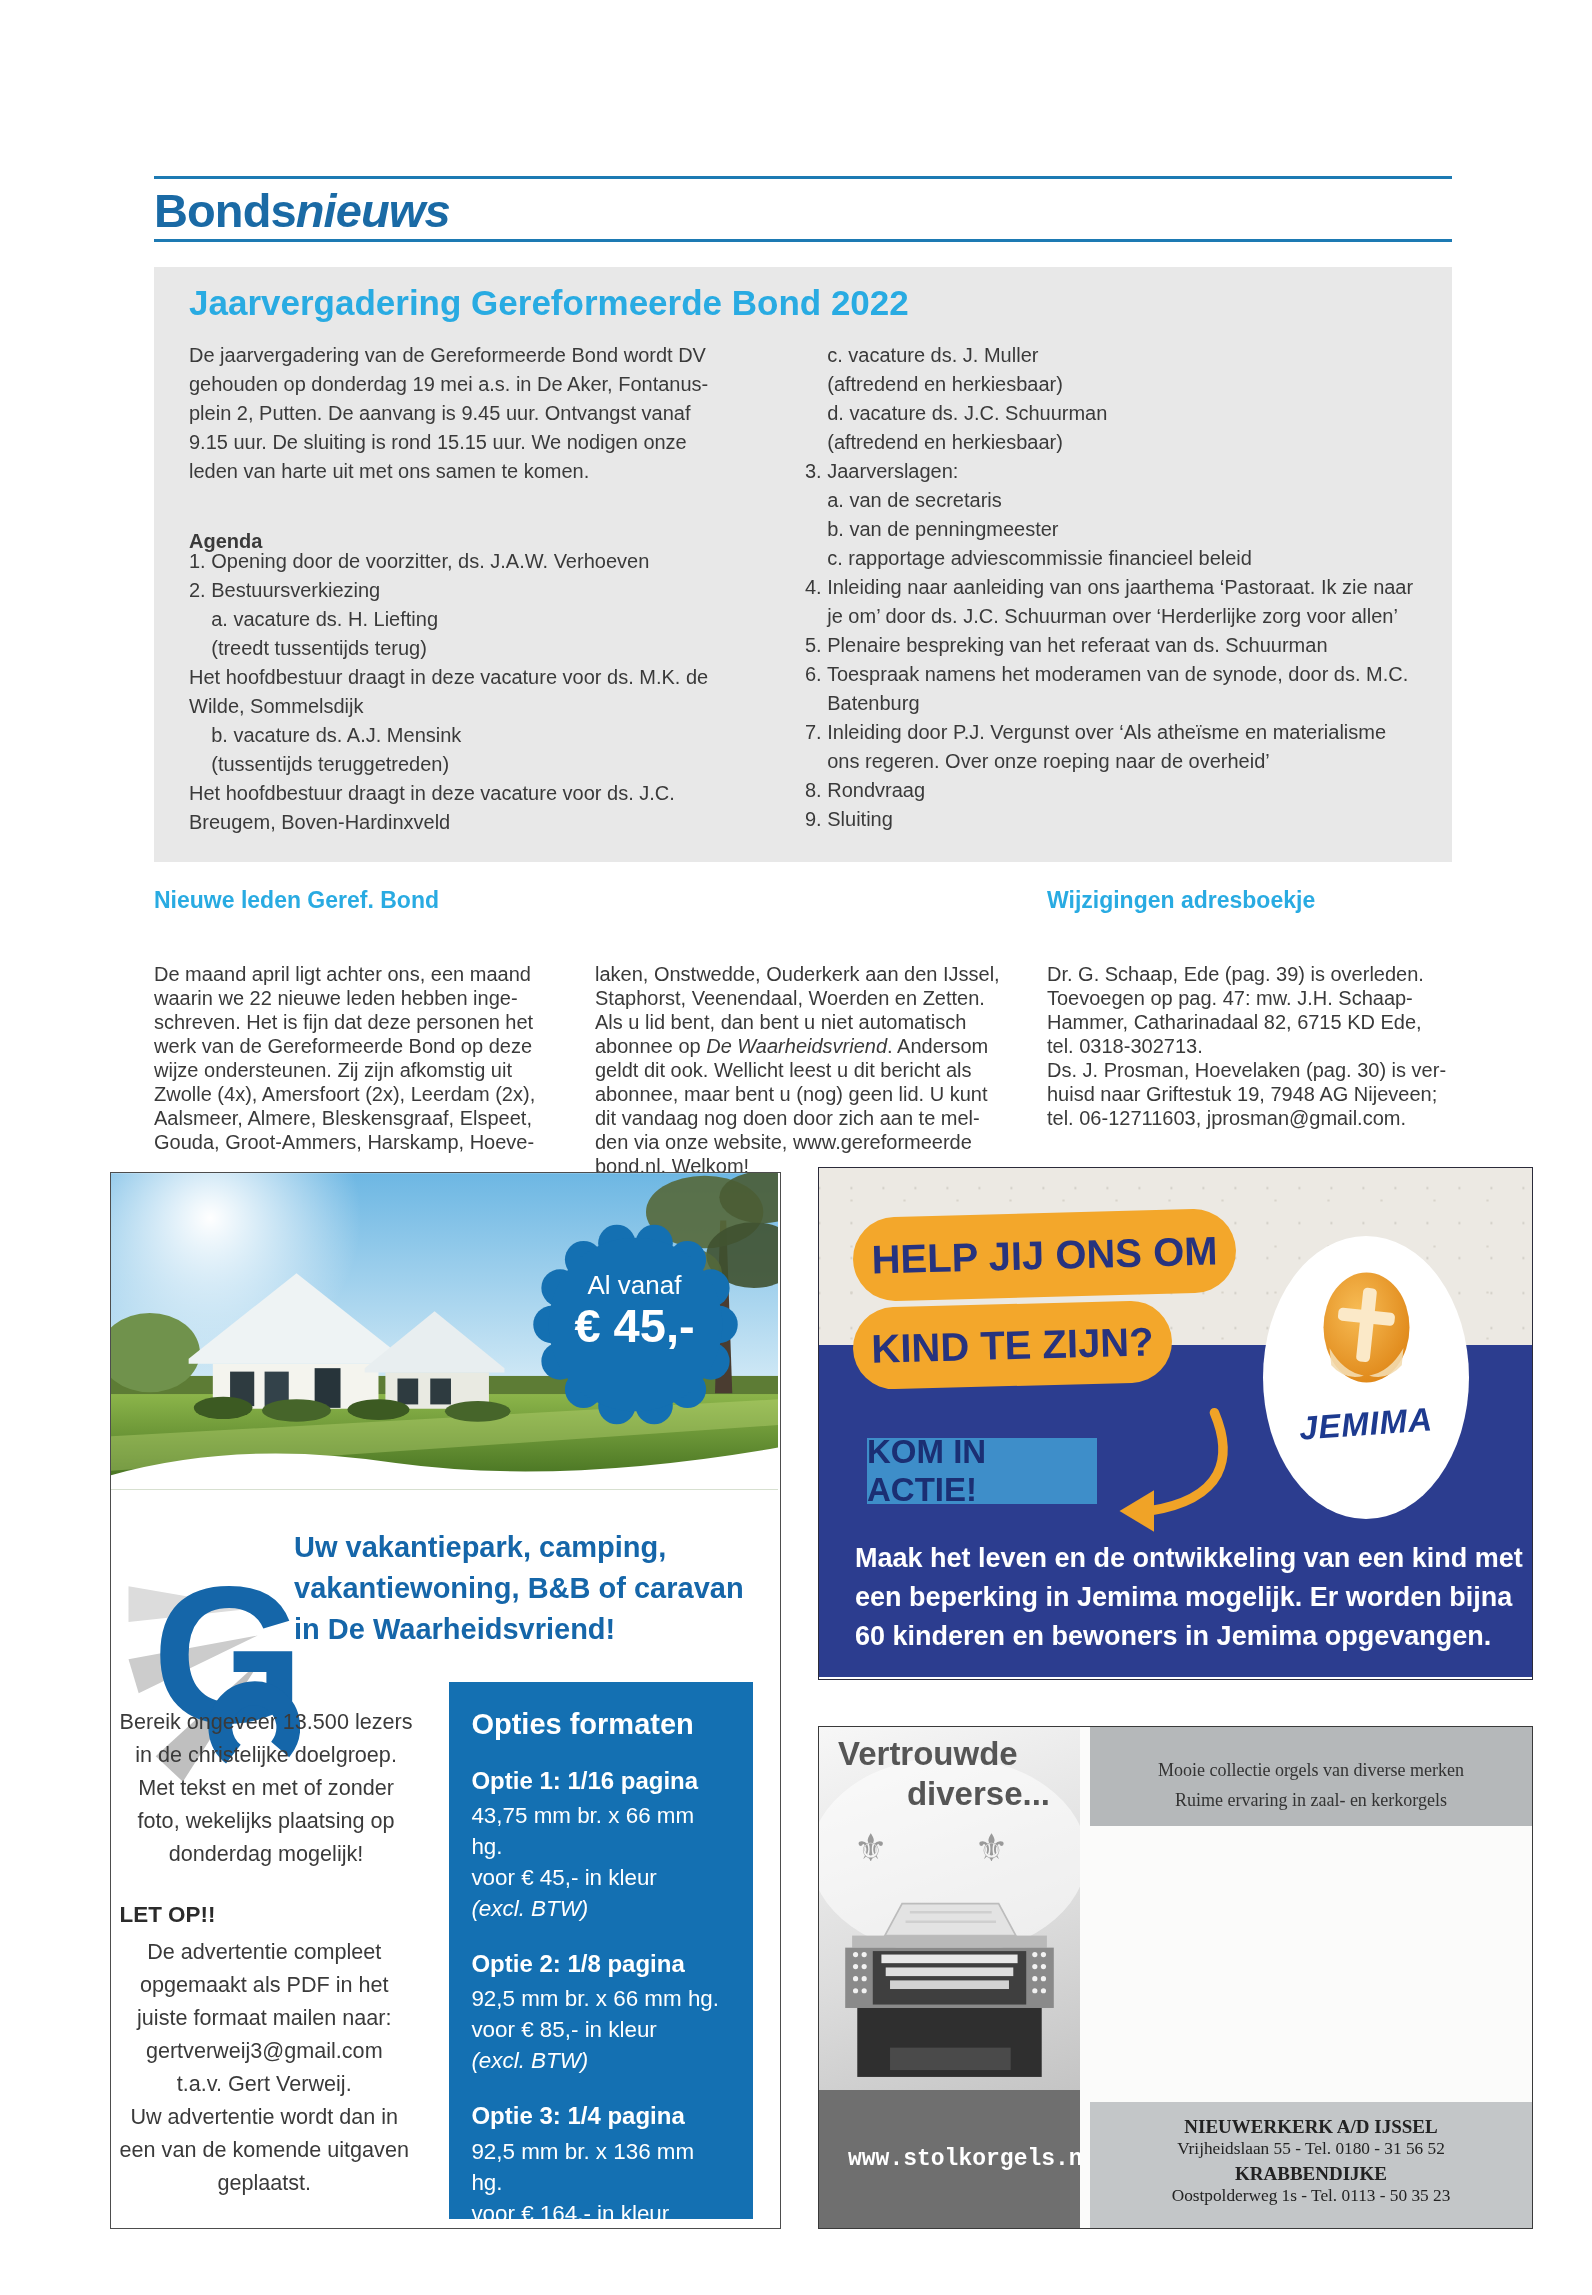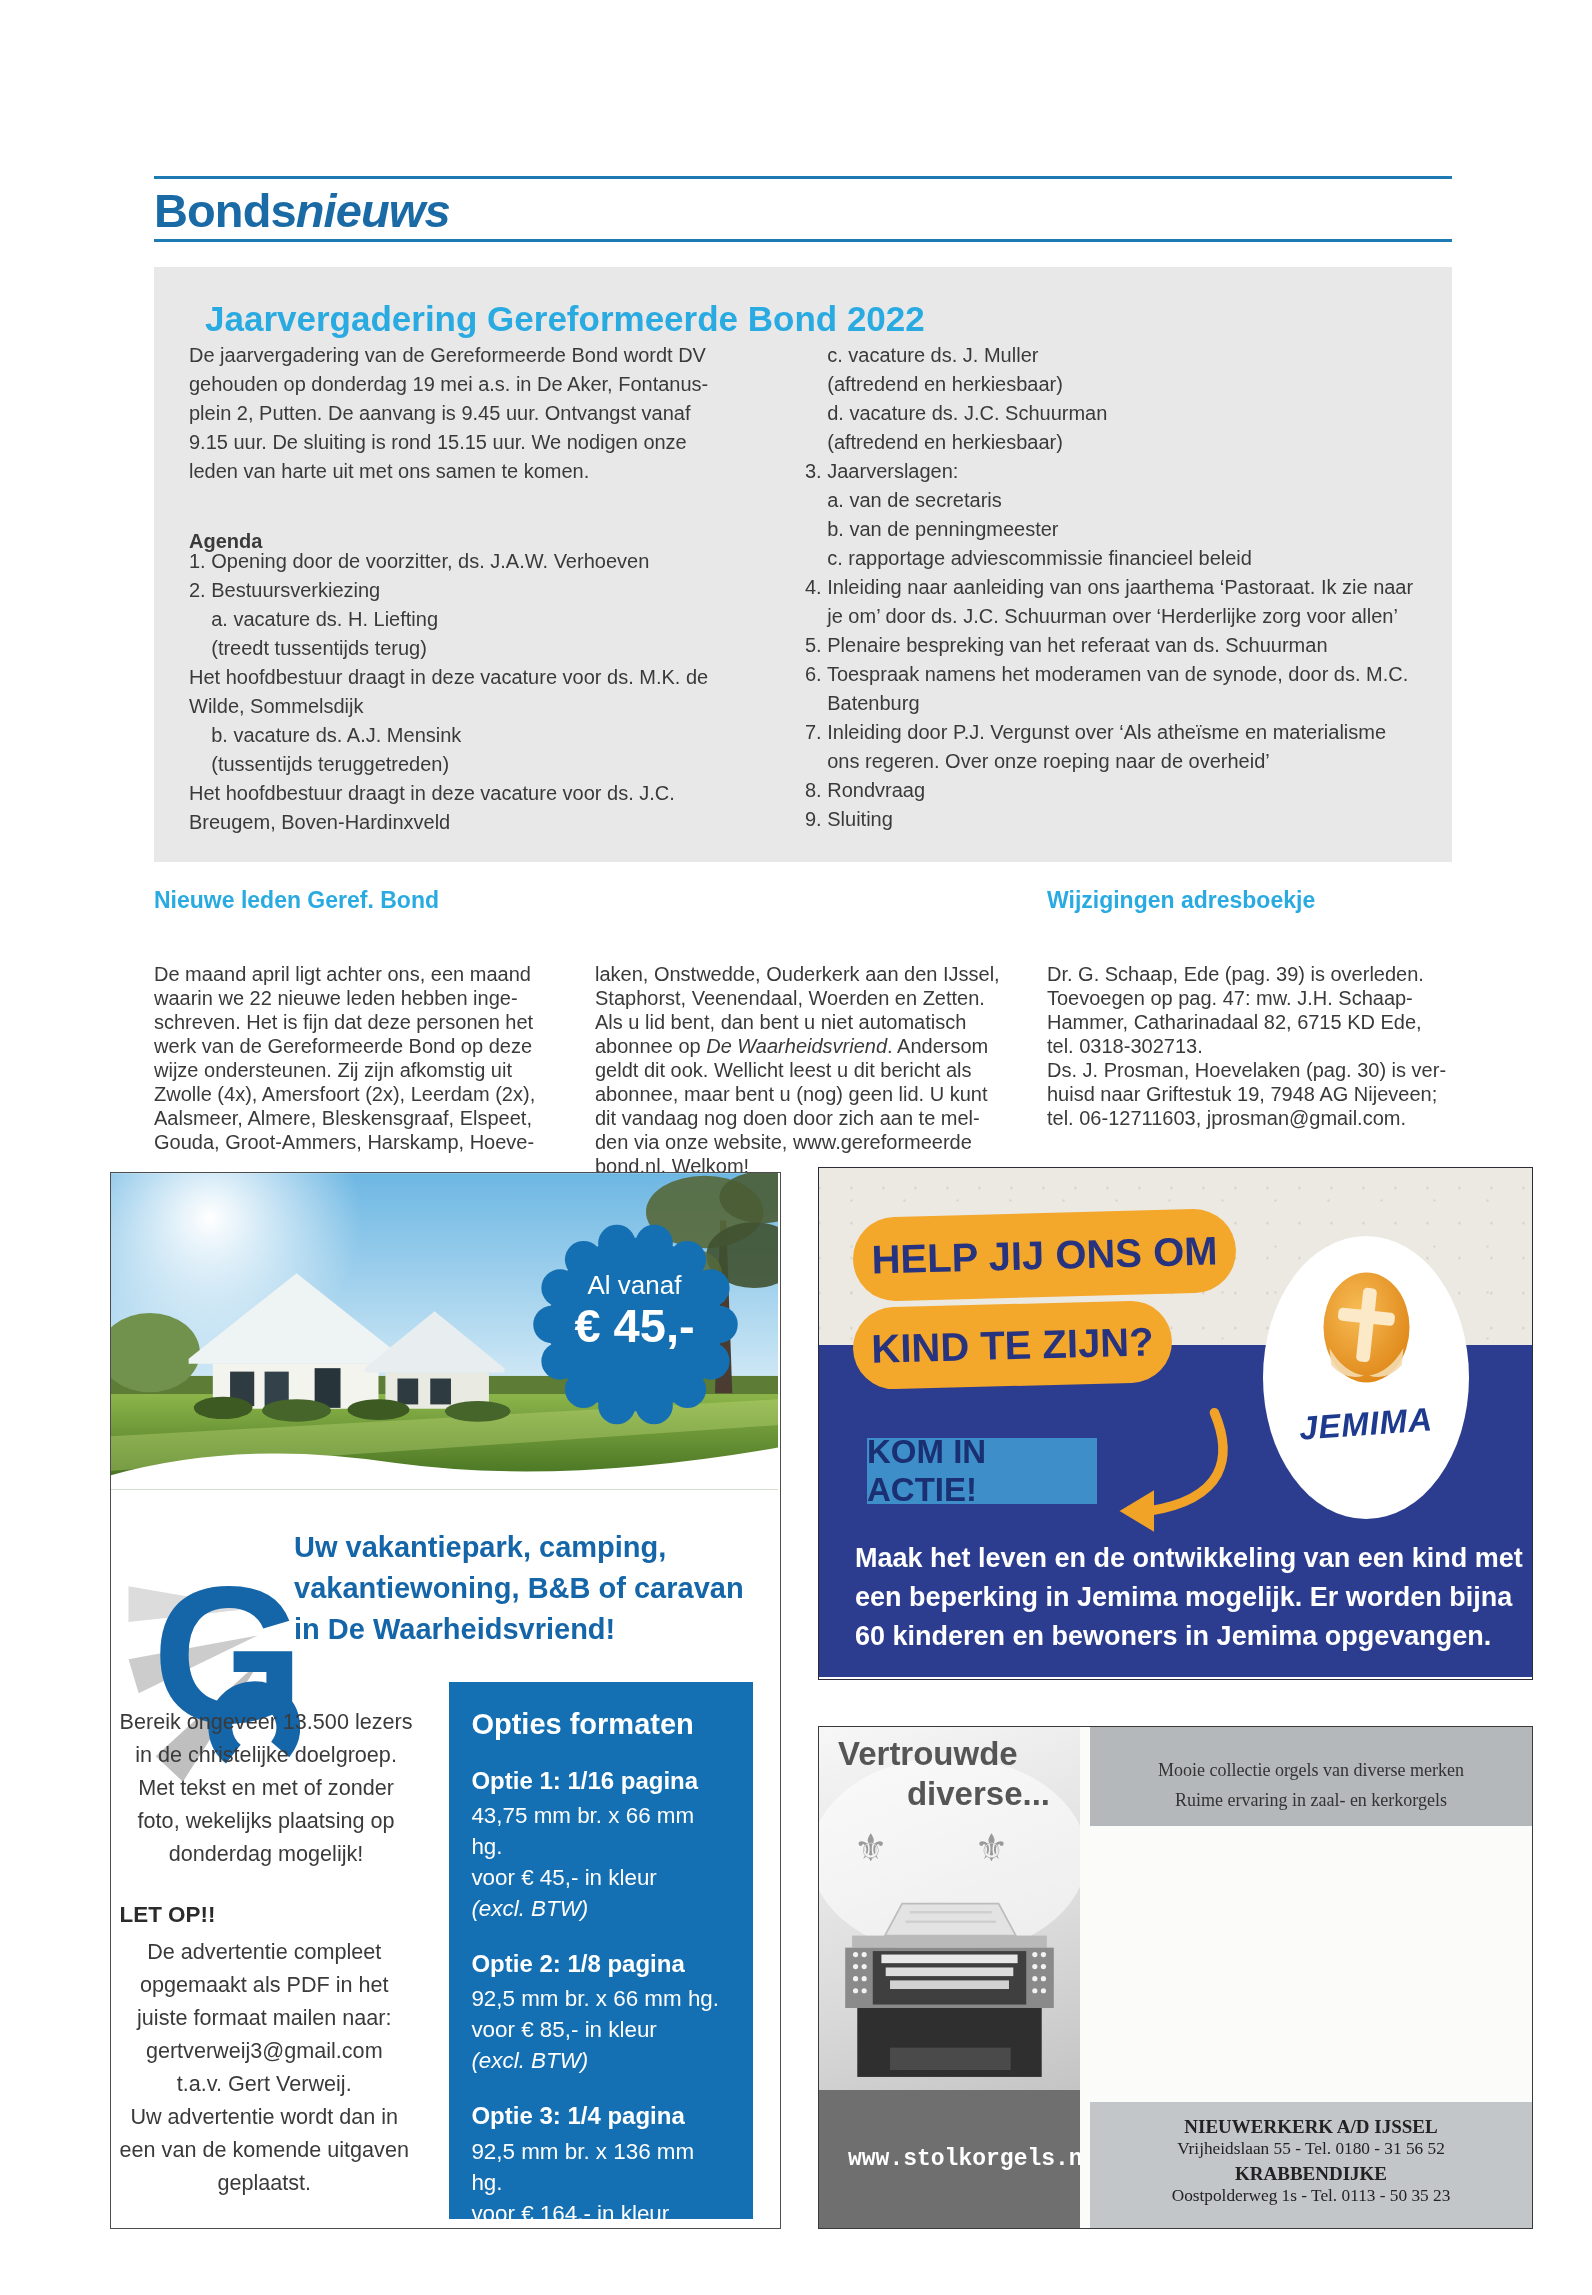--- a/index.html
+++ b/index.html
@@ -10,21 +10,21 @@
   .pre{white-space:pre;}
 
   
   .rule{left:154px;width:1298px;height:2.6px;background:#1d7ab3;}
   .brand{left:154px;top:183px;font-size:47px;color:#1a6aa5;letter-spacing:-0.9px;}
   .brand-b{font-weight:700;}
   .brand-i{font-weight:700;font-style:italic;}
 
   
   .article-box{left:154px;top:267px;width:1298px;height:595px;background:#e8e8e8;}
-  .article-title{position:absolute;left:35px;top:15.5px;margin:16px;font-size:35px;font-weight:700;color:#29abe2;}
+  .article-title{position:absolute;left:35px;top:15.5px;margin:0;font-size:35px;font-weight:700;color:#29abe2;}
   .article-text{font-size:20px;line-height:29px;color:#3a3a3a;}
   .article-intro{left:35px;top:74px;}
   .agenda-label{left:35px;top:260px;font-weight:700;font-size:20px;line-height:29px;color:#3a3a3a;}
   .article-items-left{left:35px;top:280px;}
   .article-col-right{left:651px;top:74px;}
 
   
   .news-heading{font-size:23px;font-weight:700;color:#29abe2;}
   .news-text{font-size:20px;line-height:24px;color:#3a3a3a;margin-top:42px;}
   .news-text em{font-style:italic;}

